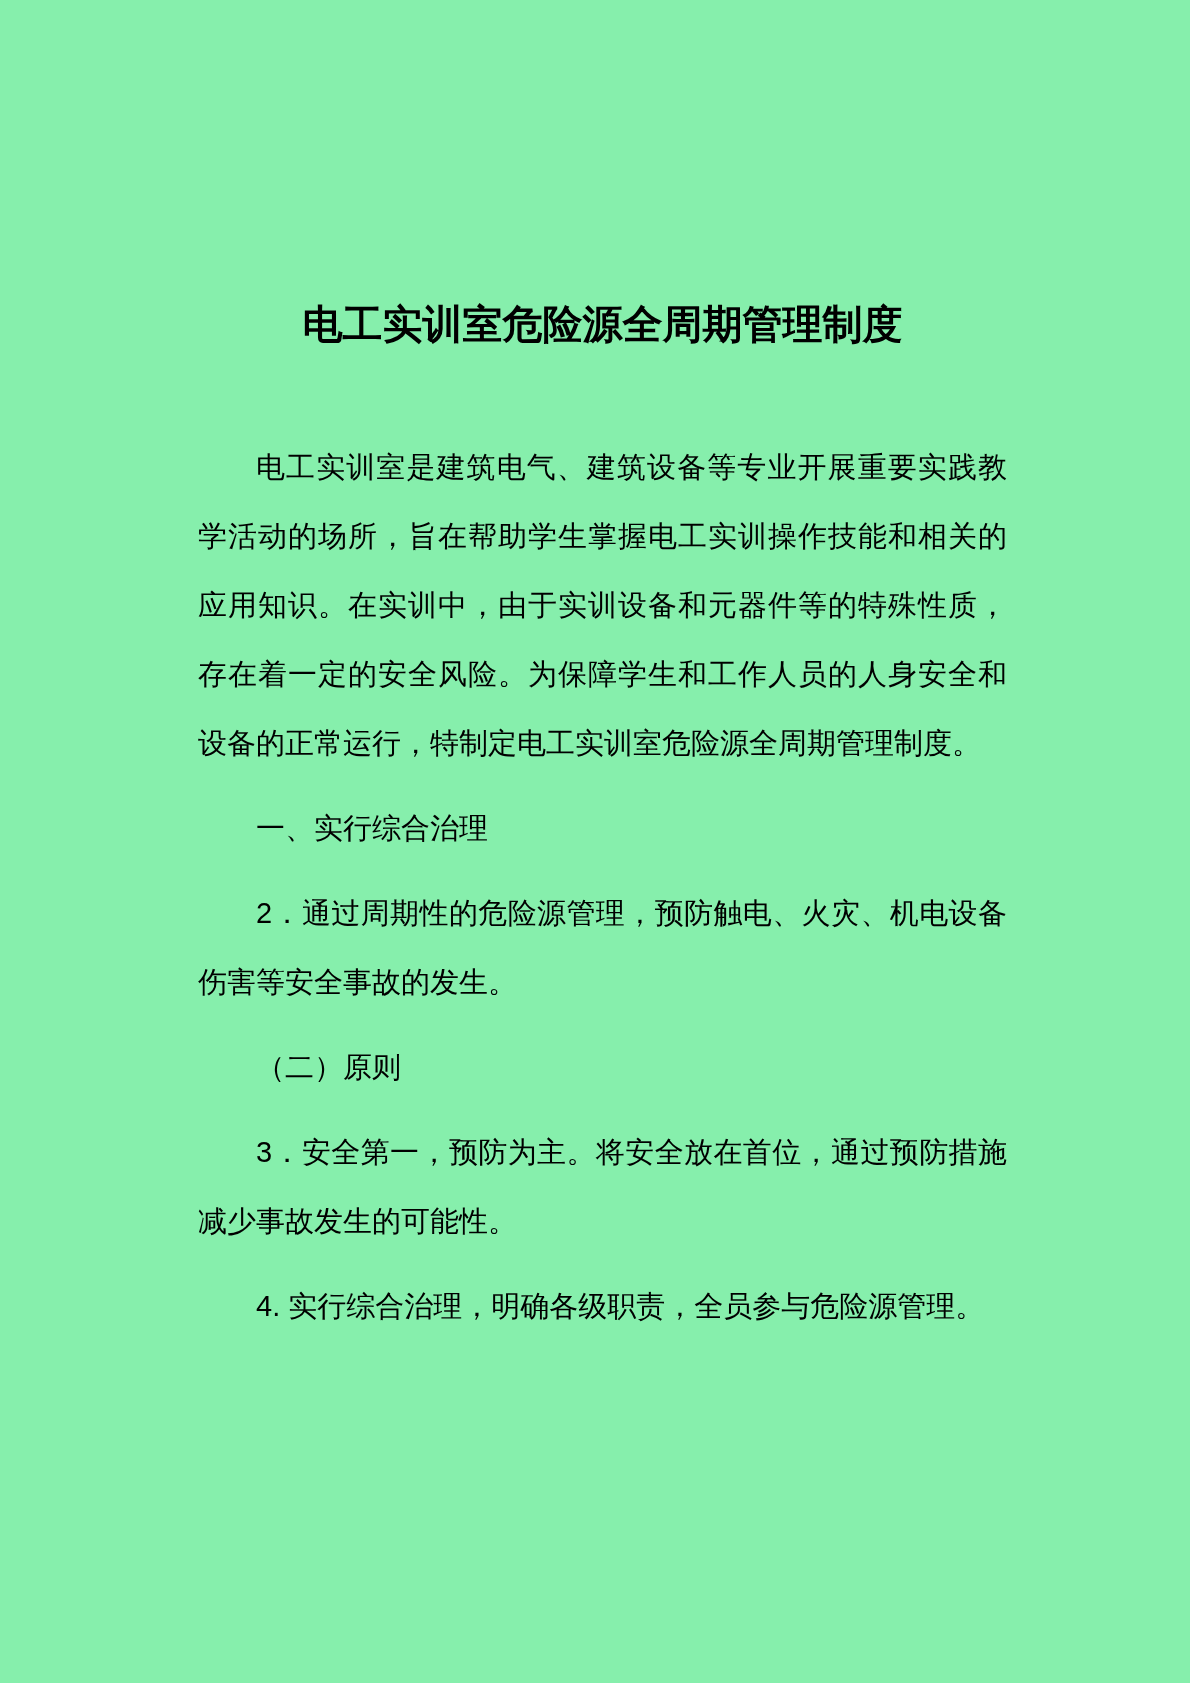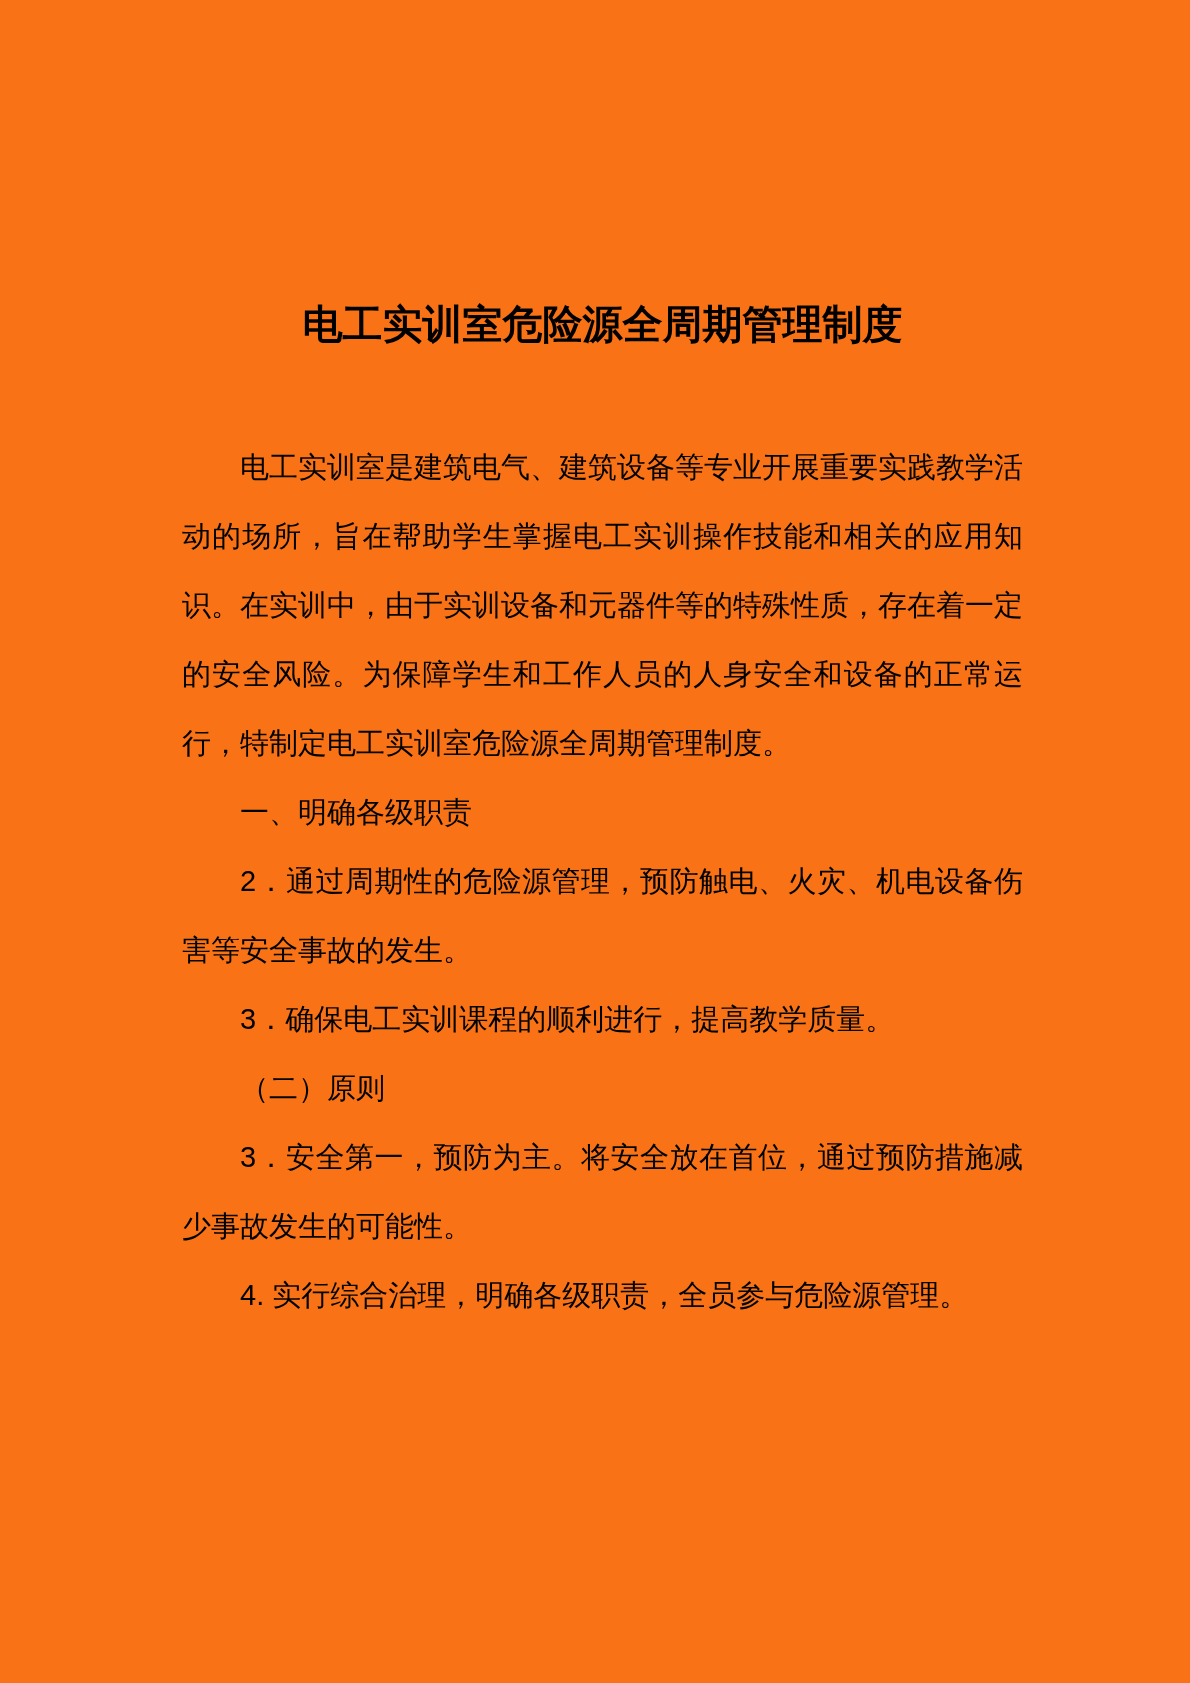--- a/index.html
+++ b/index.html
@@ -13,53 +13,52 @@
     font-family: "Liberation Sans", "DejaVu Sans", sans-serif;
     color: #000000;
     -webkit-font-smoothing: antialiased;
   }
   .page {
     position: relative;
     width: 1190px;
     height: 1683px;
     box-sizing: border-box;
     padding: 0 167px 0 182px;
-    background: #f97316;
+    background: #86efac;
     overflow: hidden;
   }
   .doc-title {
     margin: 290px 0 0 0;
     font-size: 40px;
     font-weight: bold;
     line-height: 69px;
     text-align: center;
     white-space: nowrap;
   }
   .doc-body {
     margin-top: 74px;
   }
   .doc-body p {
-    margin: 0;
+    margin: 16px;
     font-size: 29px;
     font-weight: normal;
     line-height: 69px;
     text-align: justify;
     text-indent: 2em;
     word-break: normal;
     overflow-wrap: break-word;
   }
 </style>
 </head>
 <body>
 
 <div class="page">
   <h1 class="doc-title">电工实训室危险源全周期管理制度</h1>
 
   <div class="doc-body">
     <p>电工实训室是建筑电气、建筑设备等专业开展重要实践教学活动的场所，旨在帮助学生掌握电工实训操作技能和相关的应用知识。在实训中，由于实训设备和元器件等的特殊性质，存在着一定的安全风险。为保障学生和工作人员的人身安全和设备的正常运行，特制定电工实训室危险源全周期管理制度。</p>
-    <p>一、明确各级职责</p>
+    <p>一、实行综合治理</p>
     <p>2．通过周期性的危险源管理，预防触电、火灾、机电设备伤害等安全事故的发生。</p>
-    <p>3．确保电工实训课程的顺利进行，提高教学质量。</p>
     <p>（二）原则</p>
     <p>3．安全第一，预防为主。将安全放在首位，通过预防措施减少事故发生的可能性。</p>
     <p>4. 实行综合治理，明确各级职责，全员参与危险源管理。</p>
   </div>
 </div>
 
 </body></html>

